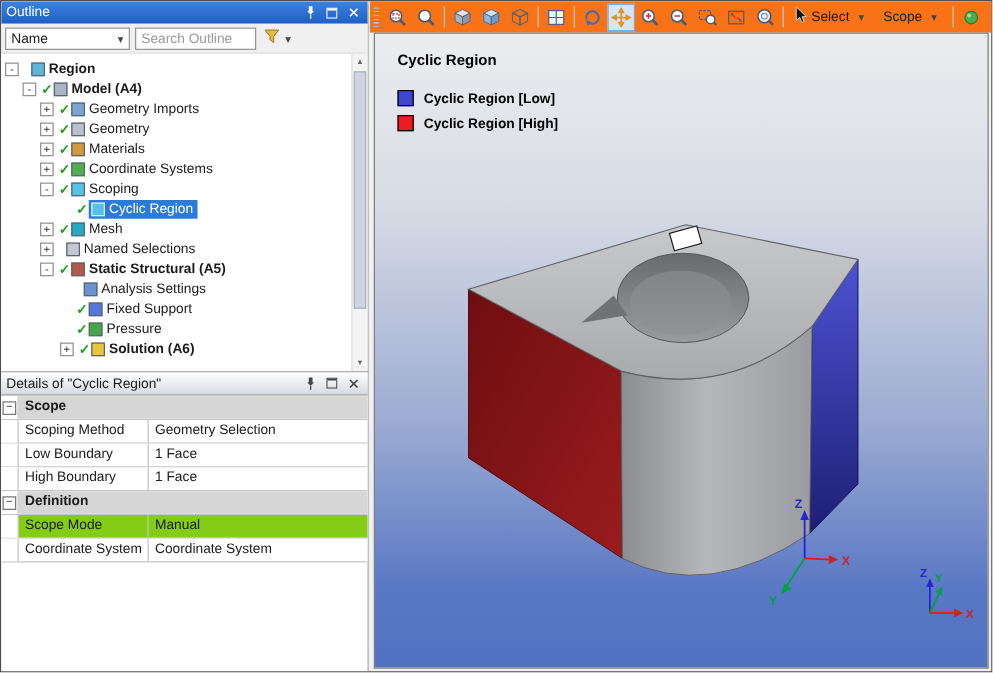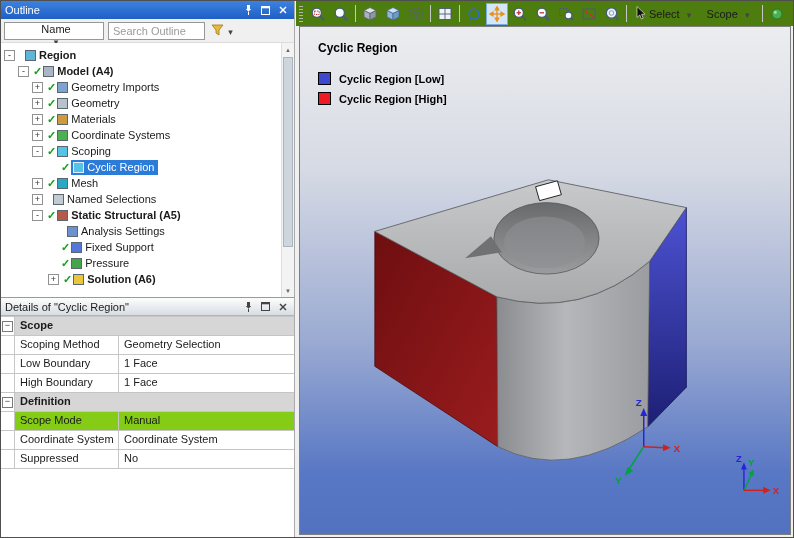--- a/index.html
+++ b/index.html
@@ -10,21 +10,21 @@
   }
   
   .titlebar{height:18px;display:flex;align-items:center;padding:0 4px;box-sizing:border-box;}
   .titlebar.blue{background:linear-gradient(#3d82e0,#1f5fc4);color:#fff;}
   .titlebar.light{background:linear-gradient(#fdfdfd,#d8dde4);color:#1a1a1a;border-bottom:1px solid #b3b3b3;}
   .tb-title{flex:1;font-size:11px;}
   .tb-ico{width:15px;height:14px;display:flex;align-items:center;justify-content:center;margin-left:2px;}
   
   #outline-panel{position:absolute;left:0;top:0;width:294px;height:296px;background:#fff;border-right:1px solid #ababab;box-sizing:border-box;}
   .filterrow{position:absolute;left:0;top:18px;width:100%;height:24px;background:#f0f0f0;display:flex;align-items:center;gap:4px;padding:0 3px;box-sizing:border-box;border-bottom:1px solid #dcdcdc;}
-  .combo{width:100px;height:18px;background:#fff;border:1px solid #979797;display:flex;align-items:center;padding-left:4px;box-sizing:border-box;flex-direction:column;}
+  .combo{width:100px;height:18px;background:#fff;border:1px solid #979797;display:flex;align-items:center;padding-left:4px;box-sizing:border-box;}
   .combo .cv{flex:1;}
   .caret{width:13px;text-align:center;color:#444;}
   .caret::before{content:"▾";font-size:9px;}
   input.search{width:97px;height:18px;border:1px solid #979797;padding:0 4px;box-sizing:border-box;font-family:"Liberation Sans",sans-serif;font-size:11px;color:#333;}
   input.search::placeholder{color:#9a9a9a;}
   .funnel-btn{display:flex;align-items:center;padding:1px 2px;}
   
   #tree{position:absolute;left:0;top:42px;width:280px;height:254px;background:#fff;overflow:hidden;padding-top:4px;box-sizing:border-box;}
   .trow{height:16px;display:flex;align-items:center;white-space:nowrap;}
   .lvl0{padding-left:3px}.lvl1{padding-left:17px}.lvl2{padding-left:31px}.lvl3{padding-left:47px}
@@ -55,21 +55,21 @@
   .dtable{position:absolute;left:0;top:18px;right:0;border-top:1px solid #c6c6c6;}
   .drow{height:18px;line-height:17px;display:flex;border-bottom:1px solid #c6c6c6;background:#fff;}
   .dg{width:13px;flex:none;border-right:1px solid #c6c6c6;display:flex;align-items:center;justify-content:center;background:#fff;}
   .mbox{width:9px;height:9px;border:1px solid #7a7a7a;background:#fff;font-size:9px;line-height:7px;text-align:center;color:#333;}
   .mbox::before{content:"−";}
   .ds{flex:1;background:#d6d6d6;font-weight:bold;padding-left:5px;}
   .dl{width:104px;flex:none;border-right:1px solid #c6c6c6;padding-left:5px;box-sizing:border-box;}
   .dv{flex:1;padding-left:5px;}
   .rowsel{background:#84cc16;}
   
-  #toolbar{position:absolute;left:295px;top:0;width:499px;height:25px;display:flex;align-items:center;gap:1px;padding:0 3px;box-sizing:border-box;background:#4d7c0f;}
+  #toolbar{position:absolute;left:295px;top:0;width:499px;height:25px;display:flex;align-items:center;gap:1px;padding:0 3px;box-sizing:border-box;background:#f97316;}
   .tbtn{width:20px;height:20px;display:flex;align-items:center;justify-content:center;border:1px solid transparent;flex:none;}
   .tbtn.active{background:#d6e6fa;border-color:#7aabe0;}
   .tsep{width:1px;height:17px;background:#c6c6c6;margin:0 2px;flex:none;}
   .grip{width:4px;height:16px;margin:0 3px 0 0;background:repeating-linear-gradient(180deg,#b5b5b5 0 1px,transparent 1px 3px);flex:none;}
   .tbtn-wide{display:flex;align-items:center;gap:3px;padding:0 5px;height:20px;flex:none;}
   .tlbl{font-size:11px;color:#1a1a1a;}
   
   #viewport{position:absolute;left:298px;top:25px;width:492px;height:509px;box-sizing:border-box;border:1px solid #7e7e7e;overflow:hidden;
     background:linear-gradient(180deg,#ecedef 0%,#d6dae4 28%,#9aaad2 62%,#5877c4 88%,#5272c1 100%);}
   #scene{position:absolute;left:0;top:0;width:100%;height:100%;}
@@ -279,25 +279,20 @@
       </div>
       <div class="drow">
         <span class="dg"></span>
         <span class="dl rowsel">Scope Mode</span>
         <span class="dv rowsel">Manual</span>
       </div>
       <div class="drow">
         <span class="dg"></span>
         <span class="dl">Coordinate System</span>
         <span class="dv">Coordinate System</span>
-      </div>
-      <div class="drow">
-        <span class="dg"></span>
-        <span class="dl">Suppressed</span>
-        <span class="dv">No</span>
       </div>
     </div>
   </div>
 
   <div id="toolbar">
     <span class="grip"></span>
 
     <span class="tbtn">
       <svg width="16" height="16" viewBox="0 0 16 16">
           <circle cx="6.8" cy="6.8" r="4.6" fill="#f8fbff" stroke="#4a5b77" stroke-width="1.3"></circle>

